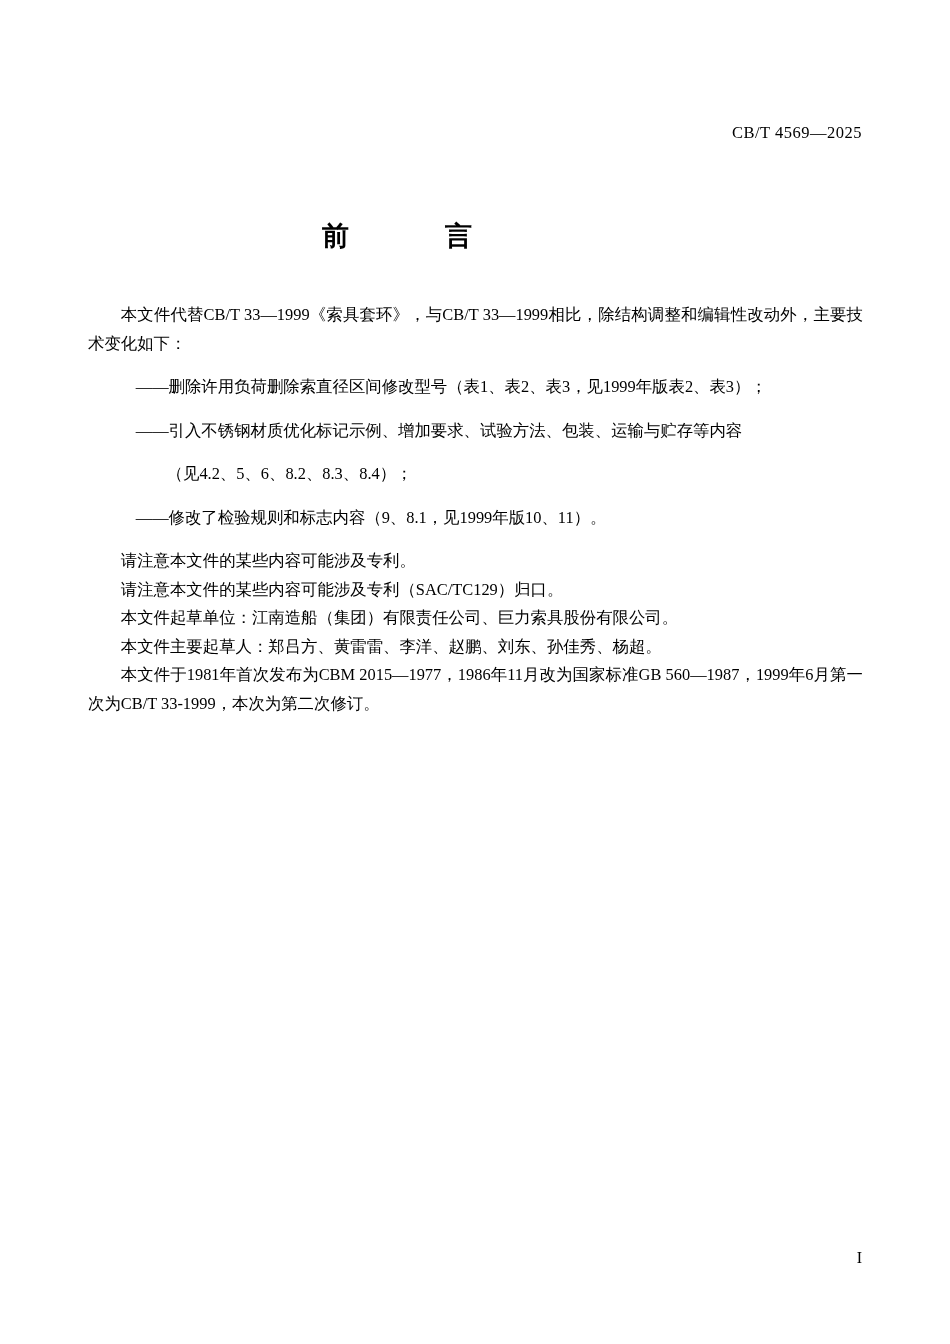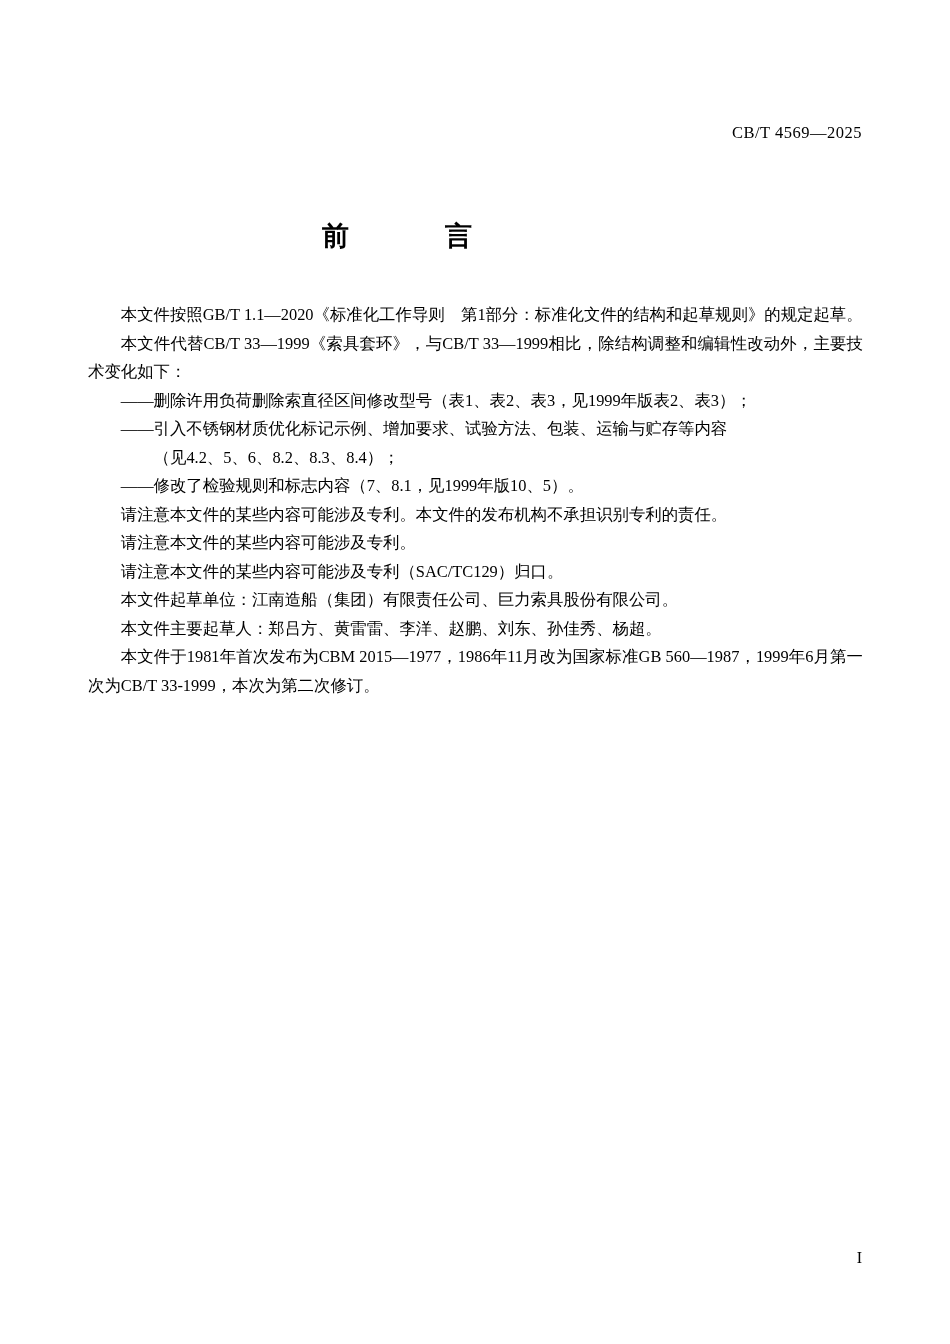--- a/index.html
+++ b/index.html
@@ -52,52 +52,50 @@
     font-size: 16.4px;
     line-height: 28.5px;
     text-align: justify;
     text-justify: inter-ideograph;
   }
   p.para {
     margin: 0;
     text-indent: 2em;
   }
   p.dash {
-    margin: 0;
+    margin: 15px;
     text-indent: 2em;
   }
   p.dash-cont {
-    margin: 0;
+    margin: 13px;
     text-indent: 4em;
   }
   .page-number {
     position: absolute;
     right: 88px;
     bottom: 88px;
     font-size: 16px;
     font-family: "Liberation Serif", "DejaVu Serif", serif;
   }
 </style>
 </head>
 <body>
 
 <div class="page">
 
   <div class="header-line">CB/T 4569—2025</div>
 
   <div class="doc-title">前　　言</div>
 
   <div class="body-block">
-    <p class="para">本文件按照GB/T 1.1—2020《标准化工作导则　第1部分：标准化文件的结构和起草规则》的规定起草。</p>
     <p class="para">本文件代替CB/T 33—1999《索具套环》，与CB/T 33—1999相比，除结构调整和编辑性改动外，主要技术变化如下：</p>
     <p class="dash">——删除许用负荷删除索直径区间修改型号（表1、表2、表3，见1999年版表2、表3）；</p>
     <p class="dash">——引入不锈钢材质优化标记示例、增加要求、试验方法、包装、运输与贮存等内容</p>
     <p class="dash-cont">（见4.2、5、6、8.2、8.3、8.4）；</p>
-    <p class="dash">——修改了检验规则和标志内容（7、8.1，见1999年版10、5）。</p>
-    <p class="para">请注意本文件的某些内容可能涉及专利。本文件的发布机构不承担识别专利的责任。</p>
+    <p class="dash">——修改了检验规则和标志内容（9、8.1，见1999年版10、11）。</p>
     <p class="para">请注意本文件的某些内容可能涉及专利。</p>
     <p class="para">请注意本文件的某些内容可能涉及专利（SAC/TC129）归口。</p>
     <p class="para">本文件起草单位：江南造船（集团）有限责任公司、巨力索具股份有限公司。</p>
     <p class="para">本文件主要起草人：郑吕方、黄雷雷、李洋、赵鹏、刘东、孙佳秀、杨超。</p>
     <p class="para">本文件于1981年首次发布为CBM 2015—1977，1986年11月改为国家标准GB 560—1987，1999年6月第一次为CB/T 33-1999，本次为第二次修订。</p>
   </div>
 
   <div class="page-number">I</div>
 
 </div>

